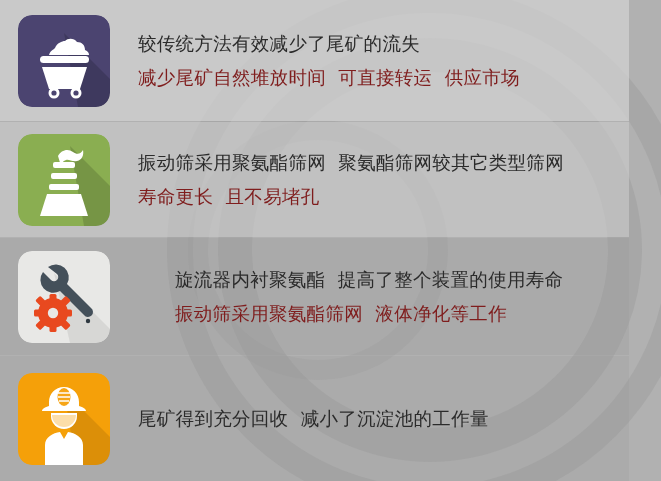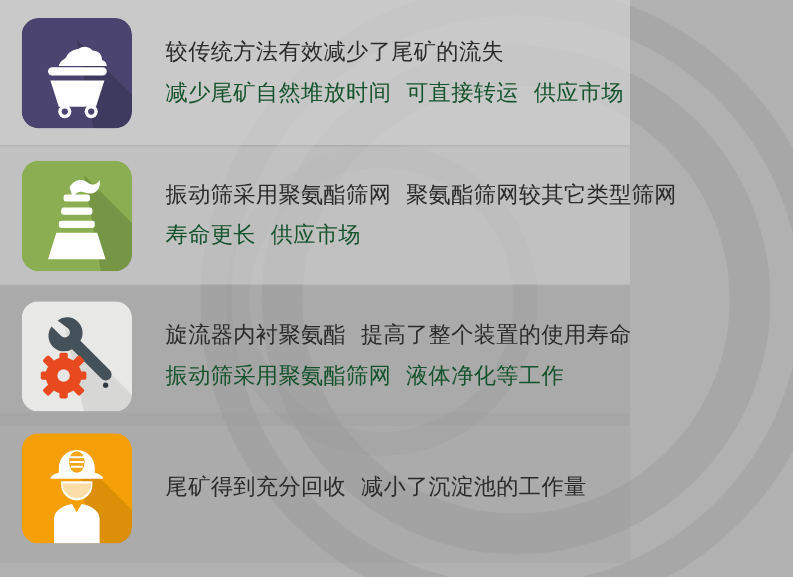--- a/index.html
+++ b/index.html
@@ -21,29 +21,29 @@
   .watermark {
     position: absolute;
     inset: 0;
     pointer-events: none;
     z-index: 0;
   }
   
   .row {
     position: absolute;
     left: 0;
-    width: 525px;
+    width: 629px;
     display: flex;
     align-items: center;
     z-index: 2;
   }
   .row.r1 { top: 0px;   height: 121px; background: rgba(211,211,211,0.72); }
   .row.r2 { top: 122px; height: 115px; background: rgba(205,205,205,0.58); }
-  .row.r3 { top: 238px; height: 117px; background: rgba(150,150,150,0.24); }
-  .row.r4 { top: 344px; height: 125px; background: rgba(150,150,150,0.20); justify-content: center; }
+  .row.r3 { top: 238px; height: 117px; background: rgba(150,150,150,0.24); gap: 37px; }
+  .row.r4 { top: 356px; height: 125px; background: rgba(150,150,150,0.20); justify-content: center; }
 
   .icon-wrap {
     flex: 0 0 auto;
     width: 92px;
     height: 92px;
     margin-left: 18px;
     border-radius: 14px;
     position: relative;
     overflow: hidden;
   }
@@ -54,21 +54,21 @@
     margin-left: 28px;
     padding-right: 10px;
   }
   .text-line {
     font-size: 18.5px;
     line-height: 34px;
     color: #2b2b2b;
     white-space: pre;
     letter-spacing: 0.3px;
   }
-  .text-line.second { color: #14532d; }
+  .text-line.second { color: #7f1d1d; }
 </style>
 </head>
 <body>
 
 <div id="app">
 
   <svg class="watermark" viewBox="0 0 661 481" preserveAspectRatio="none">
     <g fill="none" stroke="#9c9c9c" stroke-opacity="0.45">
       <circle cx="430" cy="250" r="195" stroke-width="34"></circle>
       <circle cx="430" cy="250" r="250" stroke-width="26"></circle>
@@ -107,21 +107,21 @@
           <path d="M40 22 c3-6 10-8 15-4 c4 3 8 2 10-2 c1 5-1 10-6 11 c-5 1-8-2-11-1 c-3 1-5 3-5 6 z"></path>
           <rect x="35" y="28" width="22" height="6" rx="2"></rect>
           <rect x="33" y="39" width="26" height="6" rx="2"></rect>
           <rect x="31" y="50" width="30" height="6" rx="2"></rect>
           <path d="M29 60 h34 l7 22 h-48 z"></path>
         </g>
       </svg>
     </div>
     <div class="text-col">
       <div class="text-line">振动筛采用聚氨酯筛网  聚氨酯筛网较其它类型筛网</div>
-      <div class="text-line second">寿命更长  供应市场</div>
+      <div class="text-line second">寿命更长  且不易堵孔</div>
     </div>
   </div>
 
   <div class="row r3">
     <div class="icon-wrap">
       <svg viewBox="0 0 92 92">
         <rect x="0" y="0" width="92" height="92" rx="14" fill="#e8e8e6"></rect>
         <path d="M36 22 L92 78 L92 92 L52 92 Z" fill="#000" fill-opacity="0.07"></path>
         <g>
           <path d="M30 16 a13 13 0 0 1 19 17 l24 24 a5 5 0 1 1 -7 7 l-24 -24 a13 13 0 0 1 -17 -19 l8 8 a4 4 0 0 0 6 -6 z" fill="#44505a"></path>

